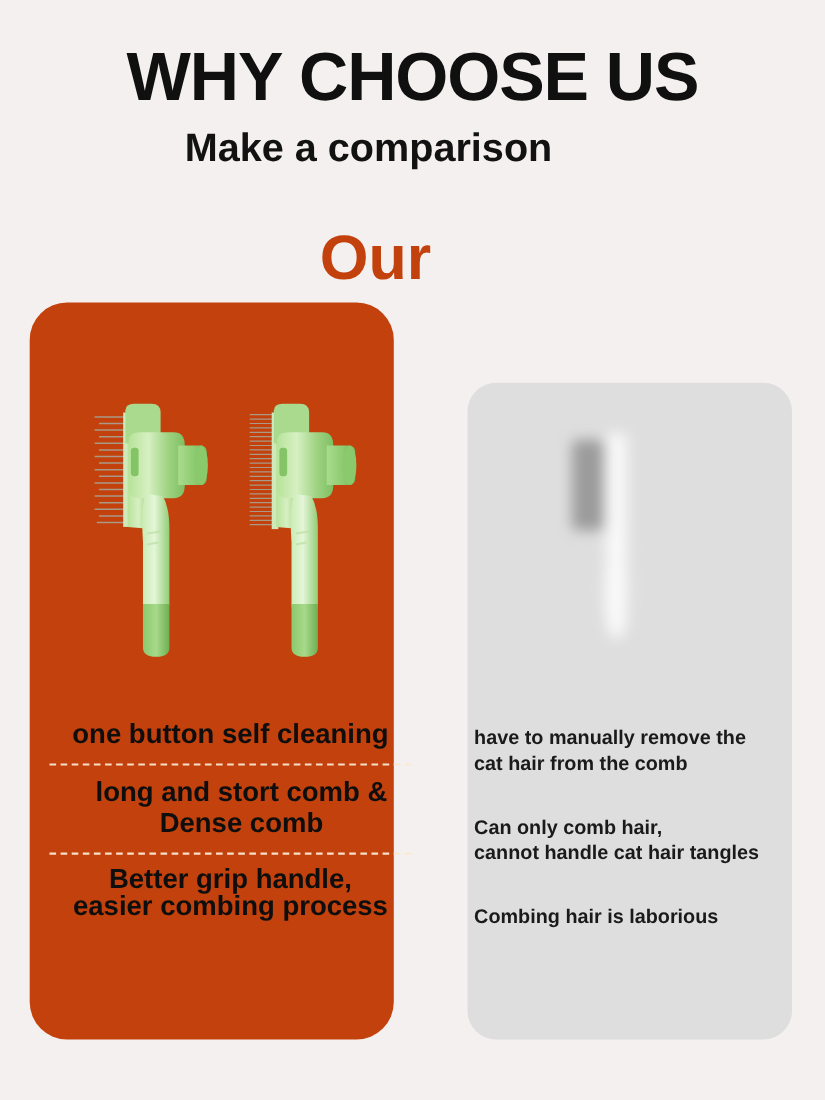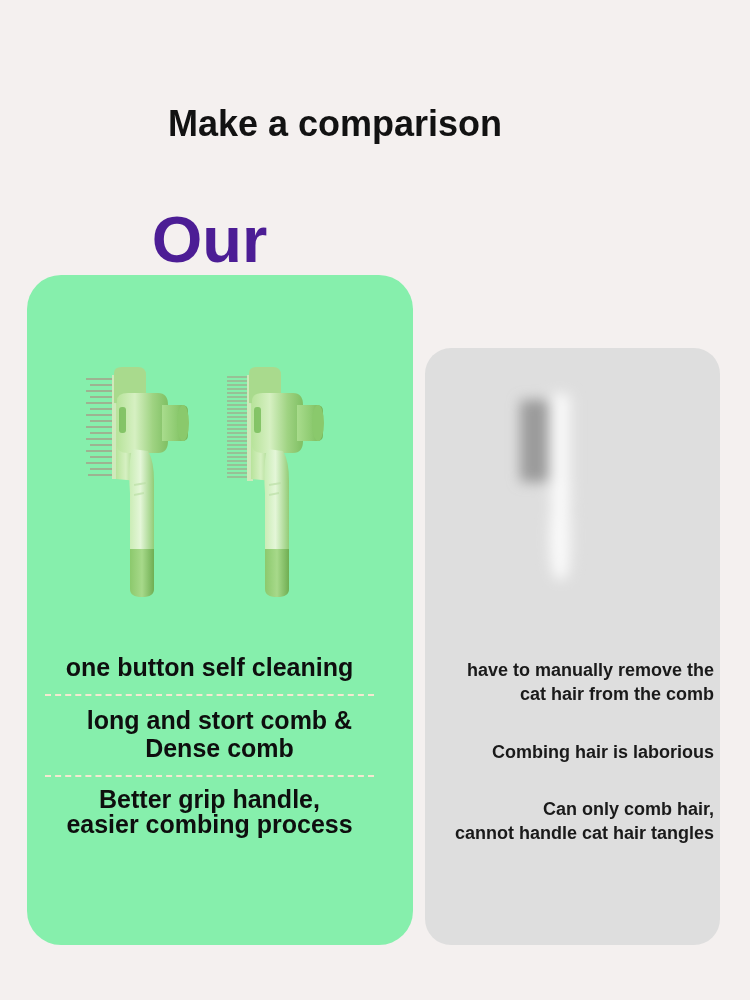--- a/index.html
+++ b/index.html
@@ -29,40 +29,40 @@
     text-align: center;
     font-size: 62px;
     font-weight: 700;
     letter-spacing: -1px;
     color: #101010;
     line-height: 1.05;
     white-space: nowrap;
   }
   .subtitle {
     position: absolute;
-    top: 104px;
+    top: 114px;
     left: 0;
     width: 670px;
     text-align: center;
     font-size: 36px;
     font-weight: 700;
     color: #121212;
     line-height: 1.1;
     white-space: nowrap;
   }
 
   .label-our {
     position: absolute;
     top: 206px;
     left: 27px;
     width: 365px;
-    text-align: center;
-    font-size: 65px;
-    font-weight: 700;
-    color: #4c1d95;
+    text-align: right;
+    font-size: 57px;
+    font-weight: 700;
+    color: #c2410c;
     line-height: 1.05;
   }
   .label-other {
     position: absolute;
     top: 293px;
     left: 425px;
     width: 295px;
     text-align: center;
     font-size: 30px;
     font-weight: 700;
@@ -71,23 +71,23 @@
   }
 
   
   .card {
     position: absolute;
     box-sizing: border-box;
   }
   .card-our {
     left: 27px;
     top: 275px;
-    width: 386px;
+    width: 331px;
     height: 670px;
-    background: #86efac;
+    background: #c2410c;
     border-radius: 34px;
   }
   .card-other {
     left: 425px;
     top: 348px;
     width: 295px;
     height: 597px;
     background: #dedede;
     border-radius: 26px;
   }
@@ -133,41 +133,42 @@
   }
 
   
   .drawbacks {
     position: absolute;
     left: 0;
     top: 295px;
     width: 295px;
   }
   .drawback {
-    text-align: right;
+    text-align: left;
     color: #1a1a1a;
     font-weight: 700;
     font-size: 18px;
     line-height: 1.32;
     padding: 16px 6px 18px 6px;
   }
 
   .other-product {
     position: absolute;
     left: 0;
     top: 30px;
     width: 295px;
     height: 230px;
   }
 </style>
 </head>
 <body>
 
 <div class="page">
 
+  <div class="title">WHY CHOOSE US</div>
   <div class="subtitle">Make a comparison</div>
 
   <div class="label-our">Our</div>
 
   <div class="card card-our">
 
     <div class="our-products">
 
       <div class="brush brush-1">
         <svg viewBox="0 0 130 270" width="130" height="270" xmlns="http://www.w3.org/2000/svg">
@@ -345,19 +346,19 @@
           <path d="M128 100 Q122 118 128 136 L145 136 Q150 116 146 100 Z" fill="url(#gWhite)"></path>
 
           <path d="M126 132 Q122 160 126 186 Q129 202 136 202 Q143 202 146 186 Q150 156 146 132 Z" fill="url(#gWhite)"></path>
         </g>
       </svg>
     </div>
 
     <div class="drawbacks">
       <div class="drawback" style="white-space: pre-line;">have to manually remove the
 cat hair from the comb</div>
-      <div class="drawback" style="white-space: pre-line;">Combing hair is laborious</div>
       <div class="drawback" style="white-space: pre-line;">Can only comb hair,
 cannot handle cat hair tangles</div>
+      <div class="drawback" style="white-space: pre-line;">Combing hair is laborious</div>
     </div>
   </div>
 
 </div>
 
 </body></html>

